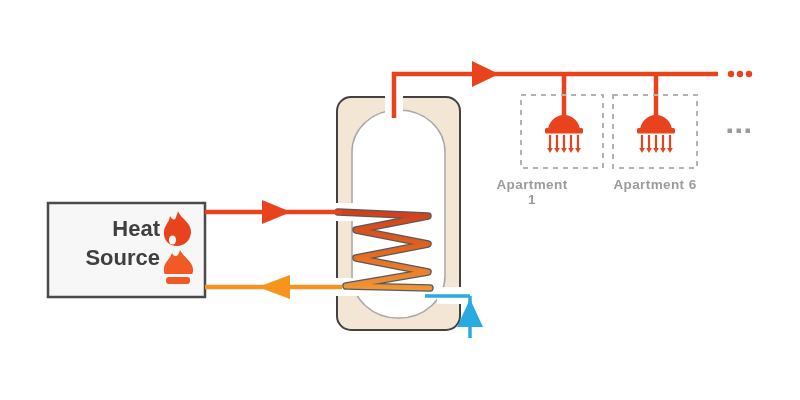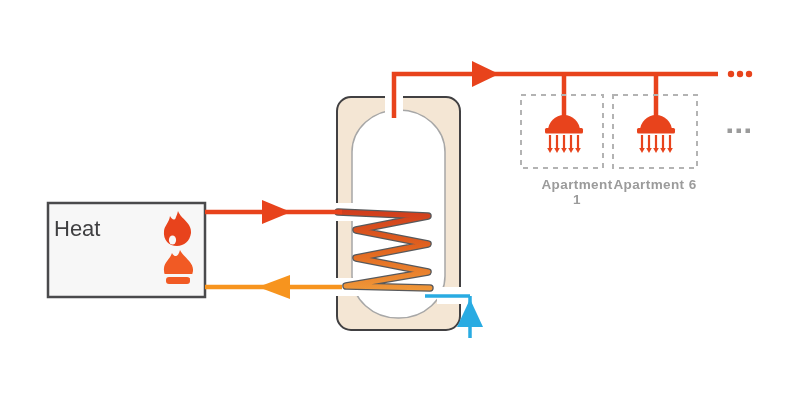--- a/index.html
+++ b/index.html
@@ -9,22 +9,22 @@
   .pipe-hot{stroke:#e8431c;stroke-width:4.5;fill:none;}
   .pipe-warm{stroke:#f7941e;stroke-width:4.5;fill:none;}
   .pipe-cold{stroke:#29abe2;stroke-width:3.5;fill:none;}
   .arrow-hot{fill:#e8431c;}
   .arrow-warm{fill:#f7941e;}
   .arrow-cold{fill:#29abe2;}
   .dashed-box{fill:none;stroke:#b3b3b3;stroke-width:2;stroke-dasharray:5 5;}
   .coil-under{fill:none;stroke:#58595b;stroke-width:7.5;stroke-linejoin:round;stroke-linecap:round;}
   .coil-over{fill:none;stroke:url(#coilGrad);stroke-width:5;stroke-linejoin:round;stroke-linecap:round;}
   .stream{stroke:#e8431c;stroke-width:2.2;}
-  .hs-label{position:absolute;left:54px;top:214px;width:106px;text-align:left;
-            font-weight:normal;font-size:22px;line-height:29px;color:#3f3f41;}
+  .hs-label{position:absolute;left:54px;top:214px;width:106px;text-align:right;
+            font-weight:bold;font-size:22px;line-height:29px;color:#3f3f41;}
   .apt-label{position:absolute;top:177px;text-align:center;font-weight:bold;
              font-size:13.5px;letter-spacing:.4px;color:#9b9b9b;}
 </style>
 </head>
 <body>
 
 <div class="canvas">
 
 <svg width="800" height="400" viewBox="0 0 800 400">
   <defs>
@@ -110,17 +110,18 @@
 
   <g>
     <rect x="727.5" y="128.5" width="4.5" height="4.5" fill="#9b9b9b"></rect>
     <rect x="736.5" y="128.5" width="4.5" height="4.5" fill="#9b9b9b"></rect>
     <rect x="745.5" y="128.5" width="4.5" height="4.5" fill="#9b9b9b"></rect>
   </g>
 </svg>
 
 <div class="hs-label">
   <div>Heat</div>
+  <div>Source</div>
 </div>
-<div class="apt-label" style="left:536px;width:82px;">Apartment 1</div>
+<div class="apt-label" style="left:491px;width:82px;">Apartment 1</div>
 <div class="apt-label" style="left:613px;width:84px;">Apartment 6</div>
 
 </div>
 
 </body></html>

